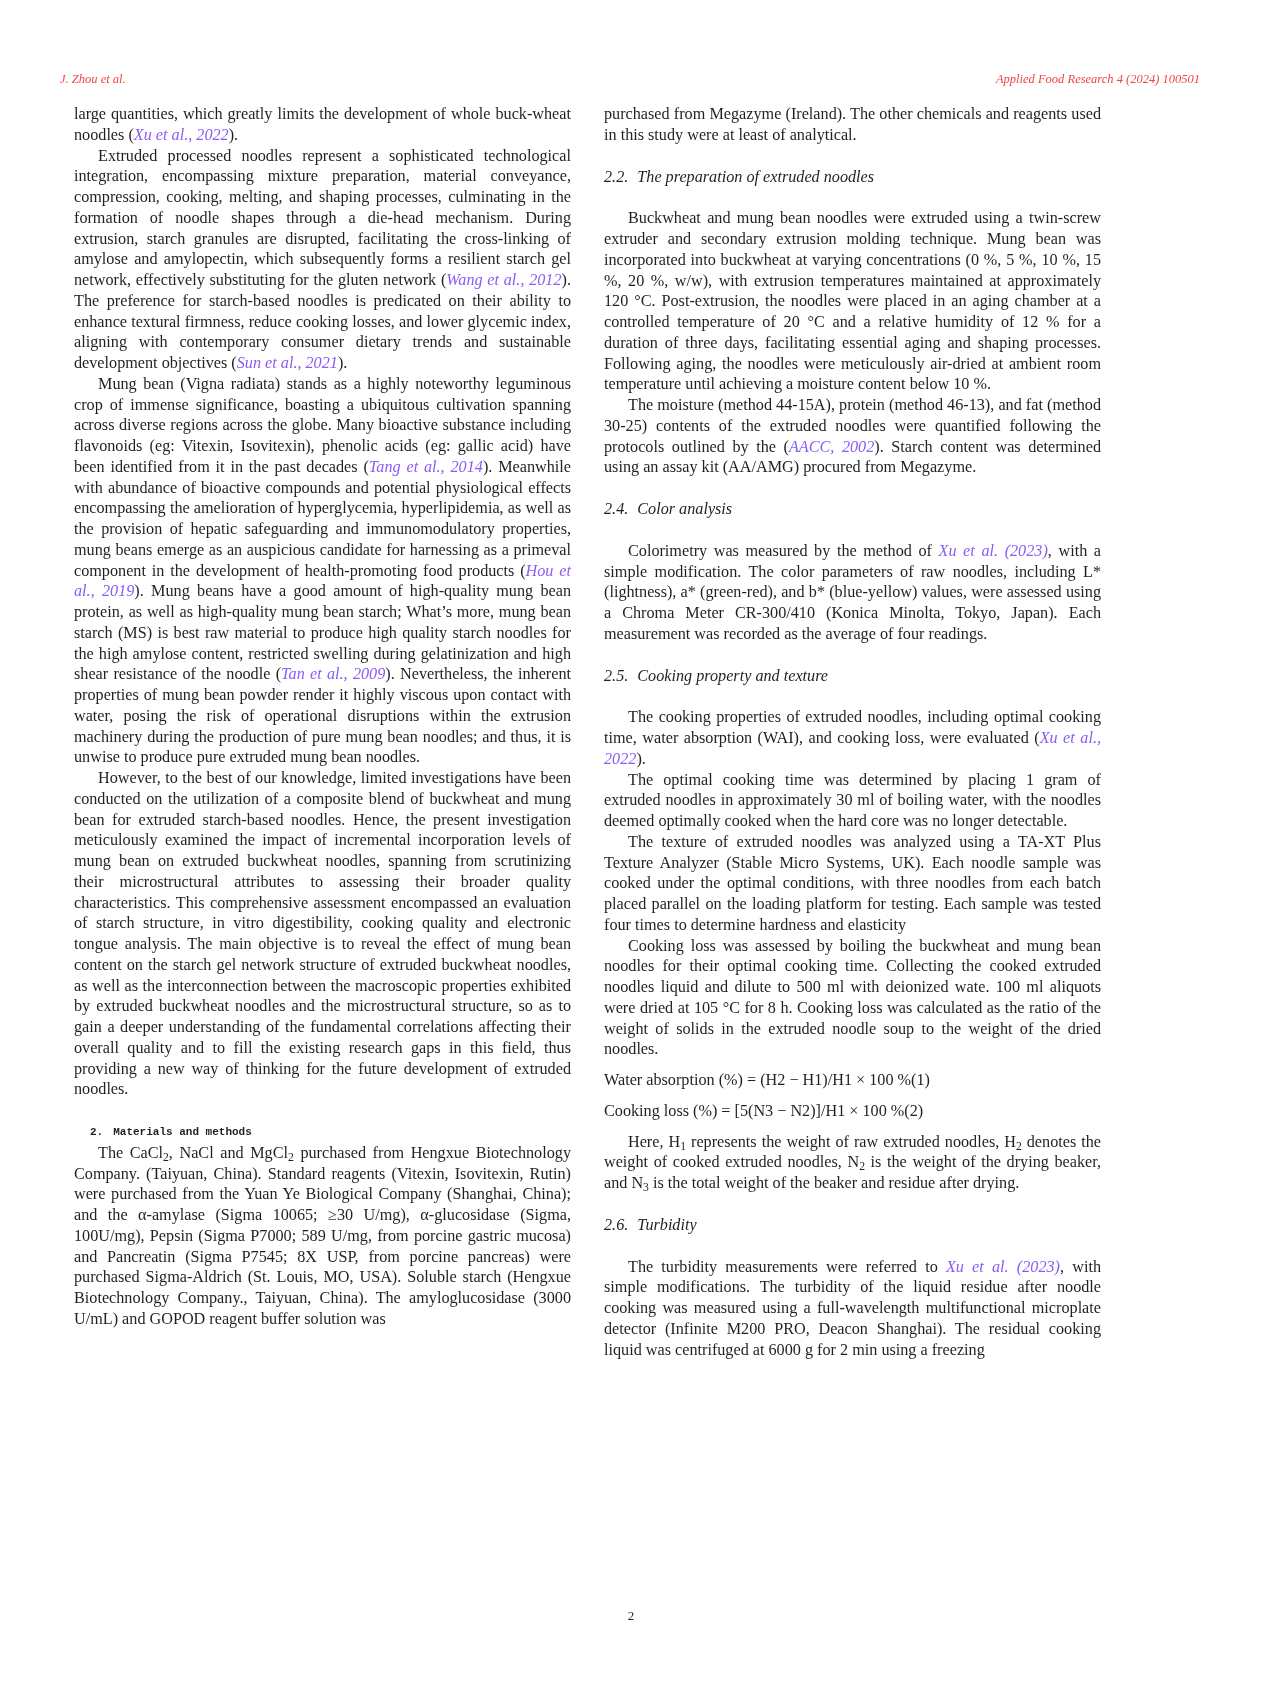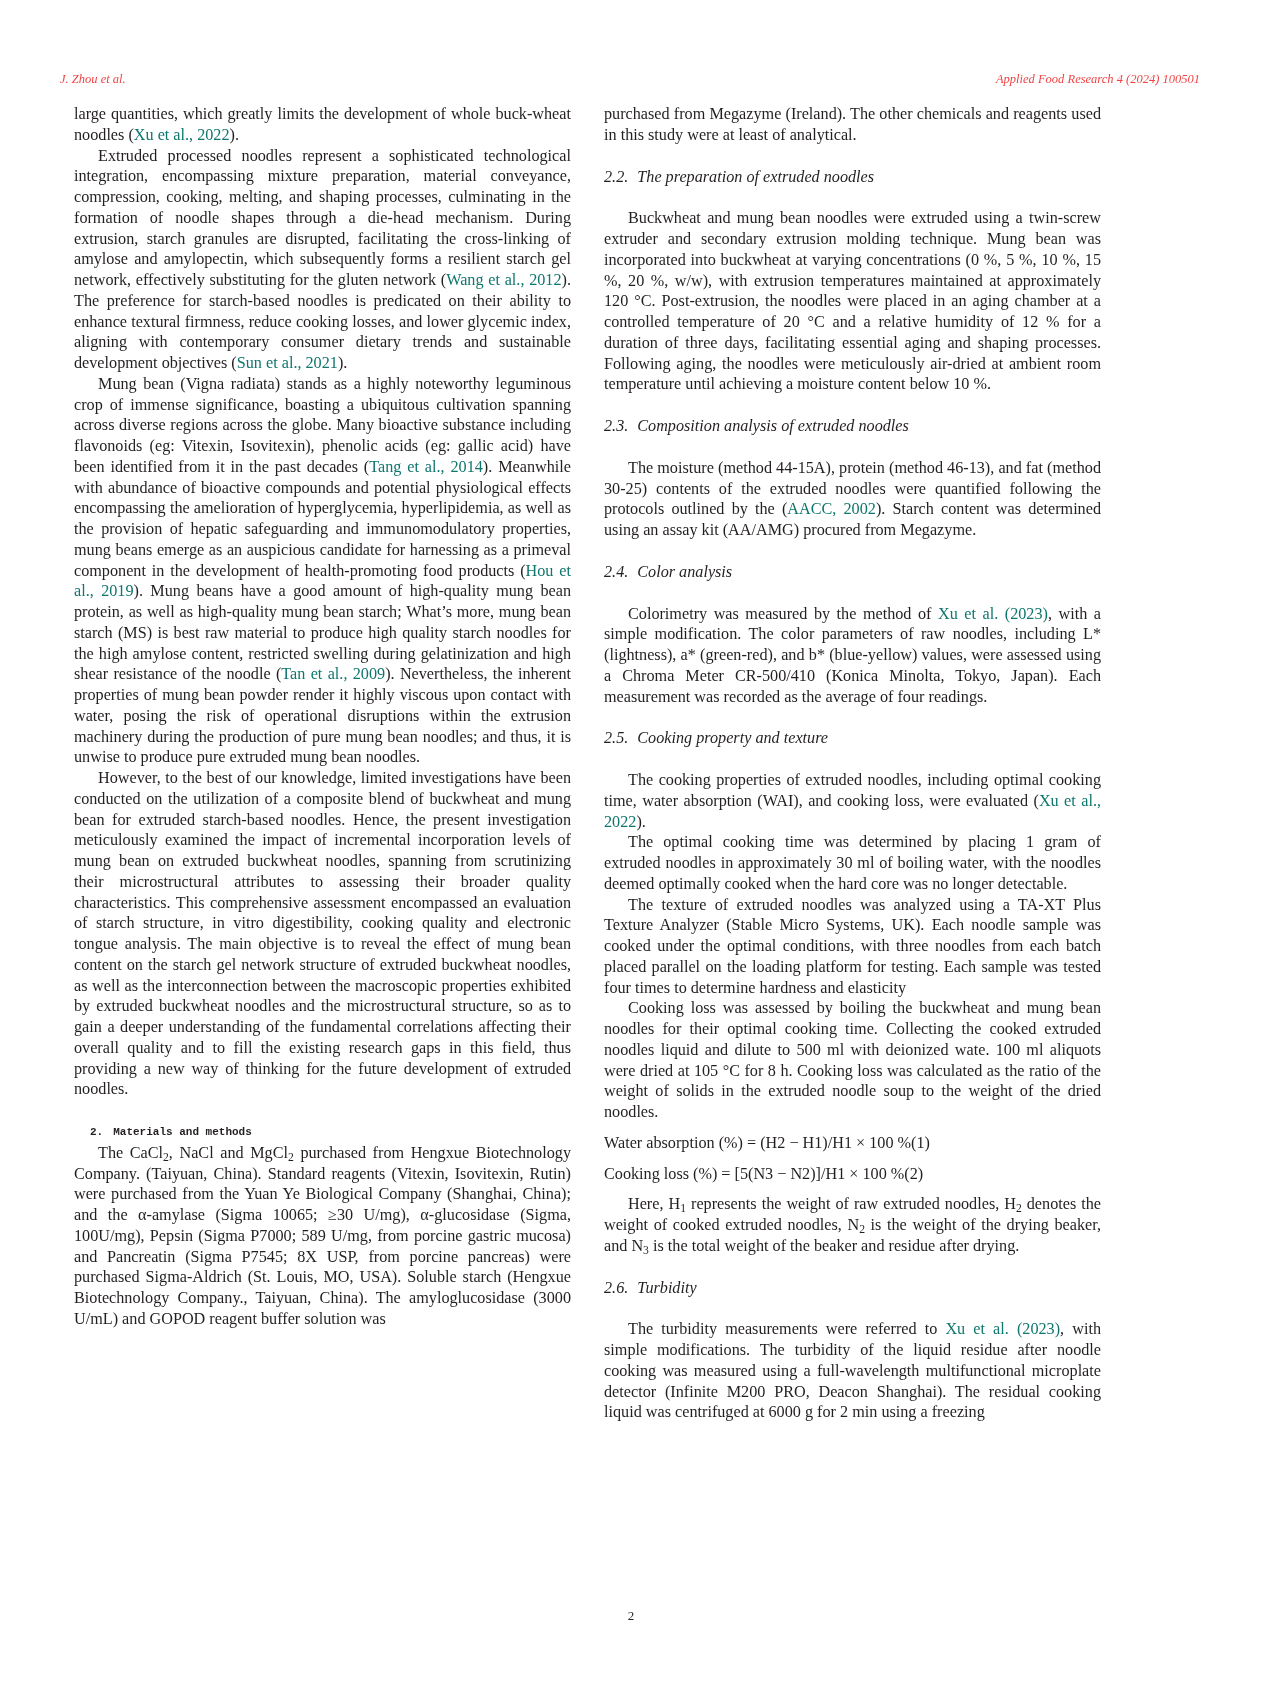--- a/index.html
+++ b/index.html
@@ -9,21 +9,21 @@
          font-family: "Liberation Serif", serif; font-style: italic; font-size: 12.5px; color: #ef4444; }
   .running-head .left { position: absolute; left: 0; }
   .running-head .right { position: absolute; right: 0; }
   .col { position: absolute; top: 104px; width: 497px;
          font-family: "Liberation Serif", serif; font-size: 16.2px; line-height: 20.75px;
          text-align: justify; hyphens: auto; }
   .col-left { left: 74px; }
   .col-right { left: 604px; }
   p { margin: 0; text-indent: 24px; }
   p.noindent { text-indent: 0; }
-  .cite { color: #0f766e; }
+  .cite { color: #8b5cf6; font-style: italic; }
   h2.section { font-family: Liberation Mono, monospace; font-weight: bold; font-size: 11px;
          margin: 22px 0 0 16px; line-height: 20.75px; }
   h2.section .num { margin-right: 10px; }
   h3.subsection { font-family: Liberation Serif, serif; font-style: italic; font-weight: normal;
          font-size: 16.2px; margin: 21px 0 21px 0; line-height: 20.75px; }
   h3.subsection .num { margin-right: 9px; }
   .equation { display: flex; justify-content: flex-start; margin: 10px 0 10px 0; text-indent: 0; }
   .page-num { position: absolute; top: 1608px; left: 0; width: 1262px; text-align: center;
          font-family: "Liberation Serif", serif; font-size: 13px; }
   sub { font-size: 0.72em; vertical-align: -0.25em; line-height: 0; }
@@ -51,25 +51,24 @@
 
   <p><span>The CaCl</span><sub>2</sub><span>, NaCl and MgCl</span><sub>2</sub><span> purchased from Hengxue Biotechnology Company. (Taiyuan, China). Standard reagents (Vitexin, Isovitexin, Rutin) were purchased from the Yuan Ye Biological Company (Shanghai, China); and the α-amylase (Sigma 10065; ≥30 U/mg), α-glucosidase (Sigma, 100U/mg), Pepsin (Sigma P7000; 589 U/mg, from porcine gastric mucosa) and Pancreatin (Sigma P7545; 8X USP, from porcine pancreas) were purchased Sigma-Aldrich (St. Louis, MO, USA). Soluble starch (Hengxue Biotechnology Company., Taiyuan, China). The amyloglucosidase (3000 U/mL) and GOPOD reagent buffer solution was</span></p>
 </div>
 
 <div class="col col-right">
   <p class="noindent">purchased from Megazyme (Ireland). The other chemicals and reagents used in this study were at least of analytical.</p>
 
   <h3 class="subsection"><span class="num">2.2.</span><span>The preparation of extruded noodles</span></h3>
   <p>Buckwheat and mung bean noodles were extruded using a twin-screw extruder and secondary extrusion molding technique. Mung bean was incorporated into buckwheat at varying concentrations (0 %, 5 %, 10 %, 15 %, 20 %, w/w), with extrusion temperatures maintained at approximately 120 °C. Post-extrusion, the noodles were placed in an aging chamber at a controlled temperature of 20 °C and a relative humidity of 12 % for a duration of three days, facilitating essential aging and shaping processes. Following aging, the noodles were meticulously air-dried at ambient room temperature until achieving a moisture content below 10 %.</p>
 
-  <h3 class="subsection"><span class="num">2.3.</span><span>Composition analysis of extruded noodles</span></h3>
   <p><span>The moisture (method 44-15A), protein (method 46-13), and fat (method 30-25) contents of the extruded noodles were quantified following the protocols outlined by the (</span><a class="cite">AACC, 2002</a><span>). Starch content was determined using an assay kit (AA/AMG) procured from Megazyme.</span></p>
 
   <h3 class="subsection"><span class="num">2.4.</span><span>Color analysis</span></h3>
-  <p><span>Colorimetry was measured by the method of </span><a class="cite">Xu et al. (2023)</a><span>, with a simple modification. The color parameters of raw noodles, including L* (lightness), a* (green-red), and b* (blue-yellow) values, were assessed using a Chroma Meter CR-500/410 (Konica Minolta, Tokyo, Japan). Each measurement was recorded as the average of four readings.</span></p>
+  <p><span>Colorimetry was measured by the method of </span><a class="cite">Xu et al. (2023)</a><span>, with a simple modification. The color parameters of raw noodles, including L* (lightness), a* (green-red), and b* (blue-yellow) values, were assessed using a Chroma Meter CR-300/410 (Konica Minolta, Tokyo, Japan). Each measurement was recorded as the average of four readings.</span></p>
 
   <h3 class="subsection"><span class="num">2.5.</span><span>Cooking property and texture</span></h3>
   <p><span>The cooking properties of extruded noodles, including optimal cooking time, water absorption (WAI), and cooking loss, were evaluated (</span><a class="cite">Xu et al., 2022</a><span>).</span></p>
   <p>The optimal cooking time was determined by placing 1 gram of extruded noodles in approximately 30 ml of boiling water, with the noodles deemed optimally cooked when the hard core was no longer detectable.</p>
   <p>The texture of extruded noodles was analyzed using a TA-XT Plus Texture Analyzer (Stable Micro Systems, UK). Each noodle sample was cooked under the optimal conditions, with three noodles from each batch placed parallel on the loading platform for testing. Each sample was tested four times to determine hardness and elasticity</p>
   <p>Cooking loss was assessed by boiling the buckwheat and mung bean noodles for their optimal cooking time. Collecting the cooked extruded noodles liquid and dilute to 500 ml with deionized wate. 100 ml aliquots were dried at 105 °C for 8 h. Cooking loss was calculated as the ratio of the weight of solids in the extruded noodle soup to the weight of the dried noodles.</p>
 
   <div class="equation">
     <span>Water absorption (%) = (H2 − H1)/H1 × 100 %</span>
     <span>(1)</span>

